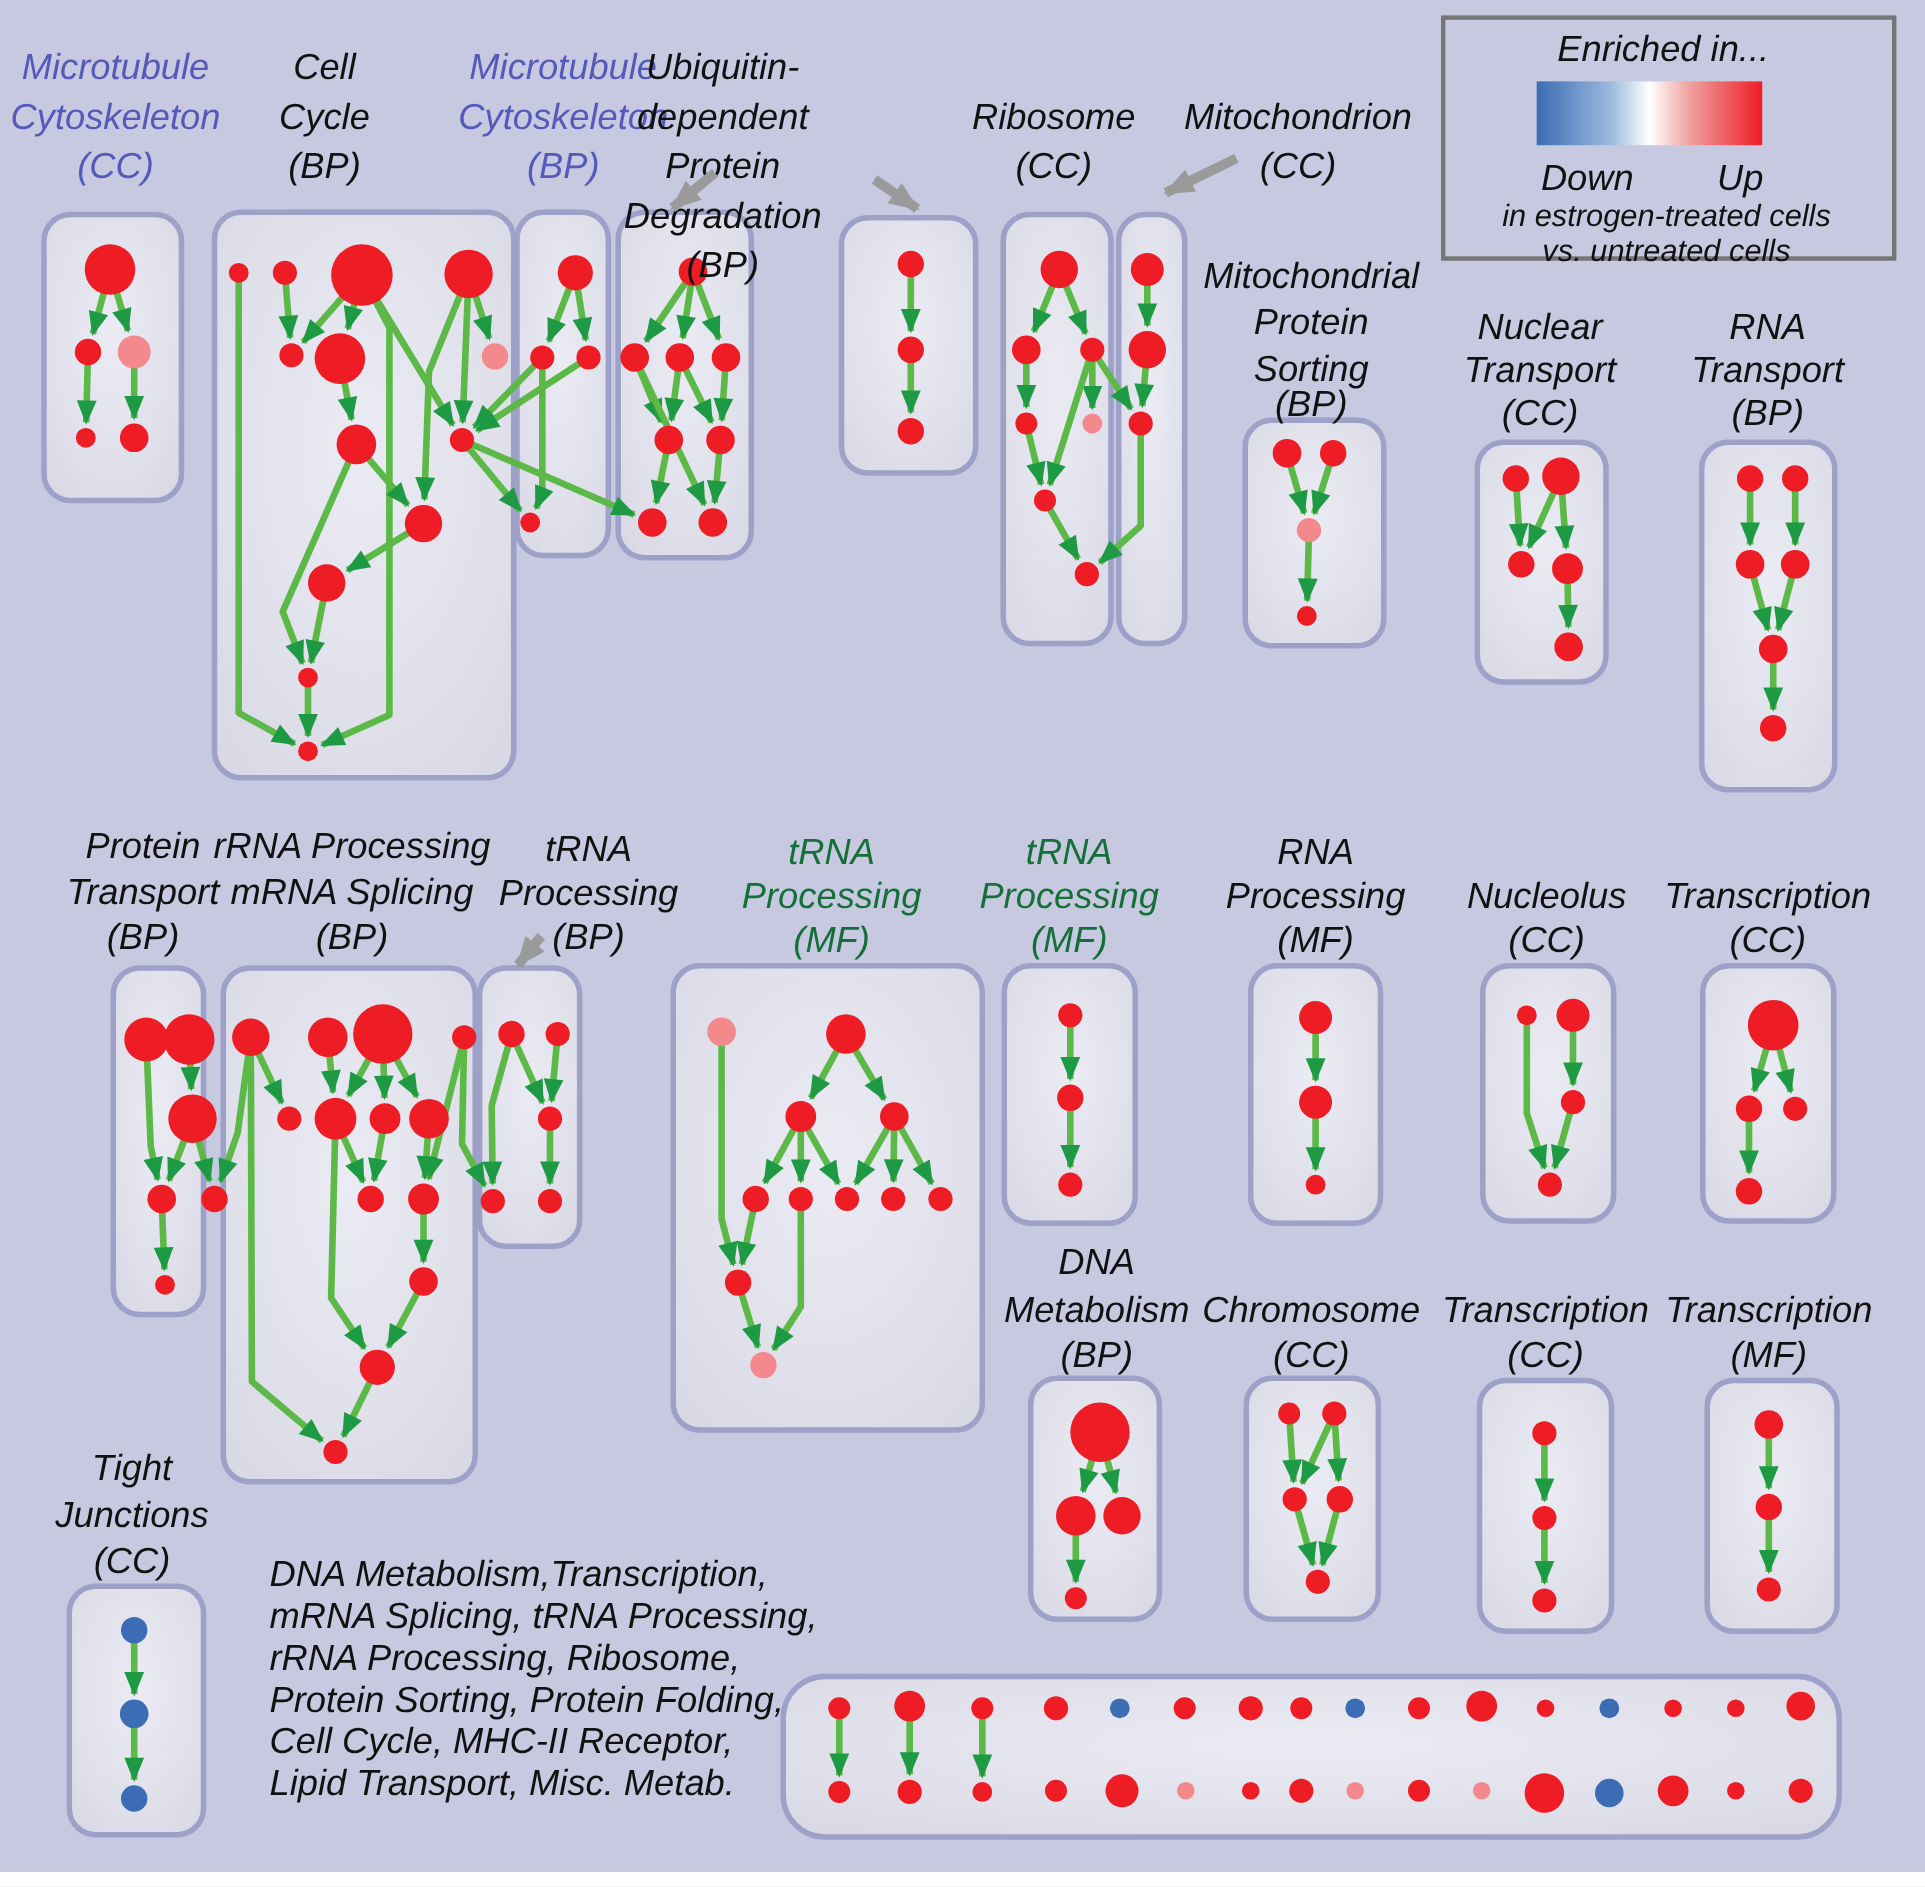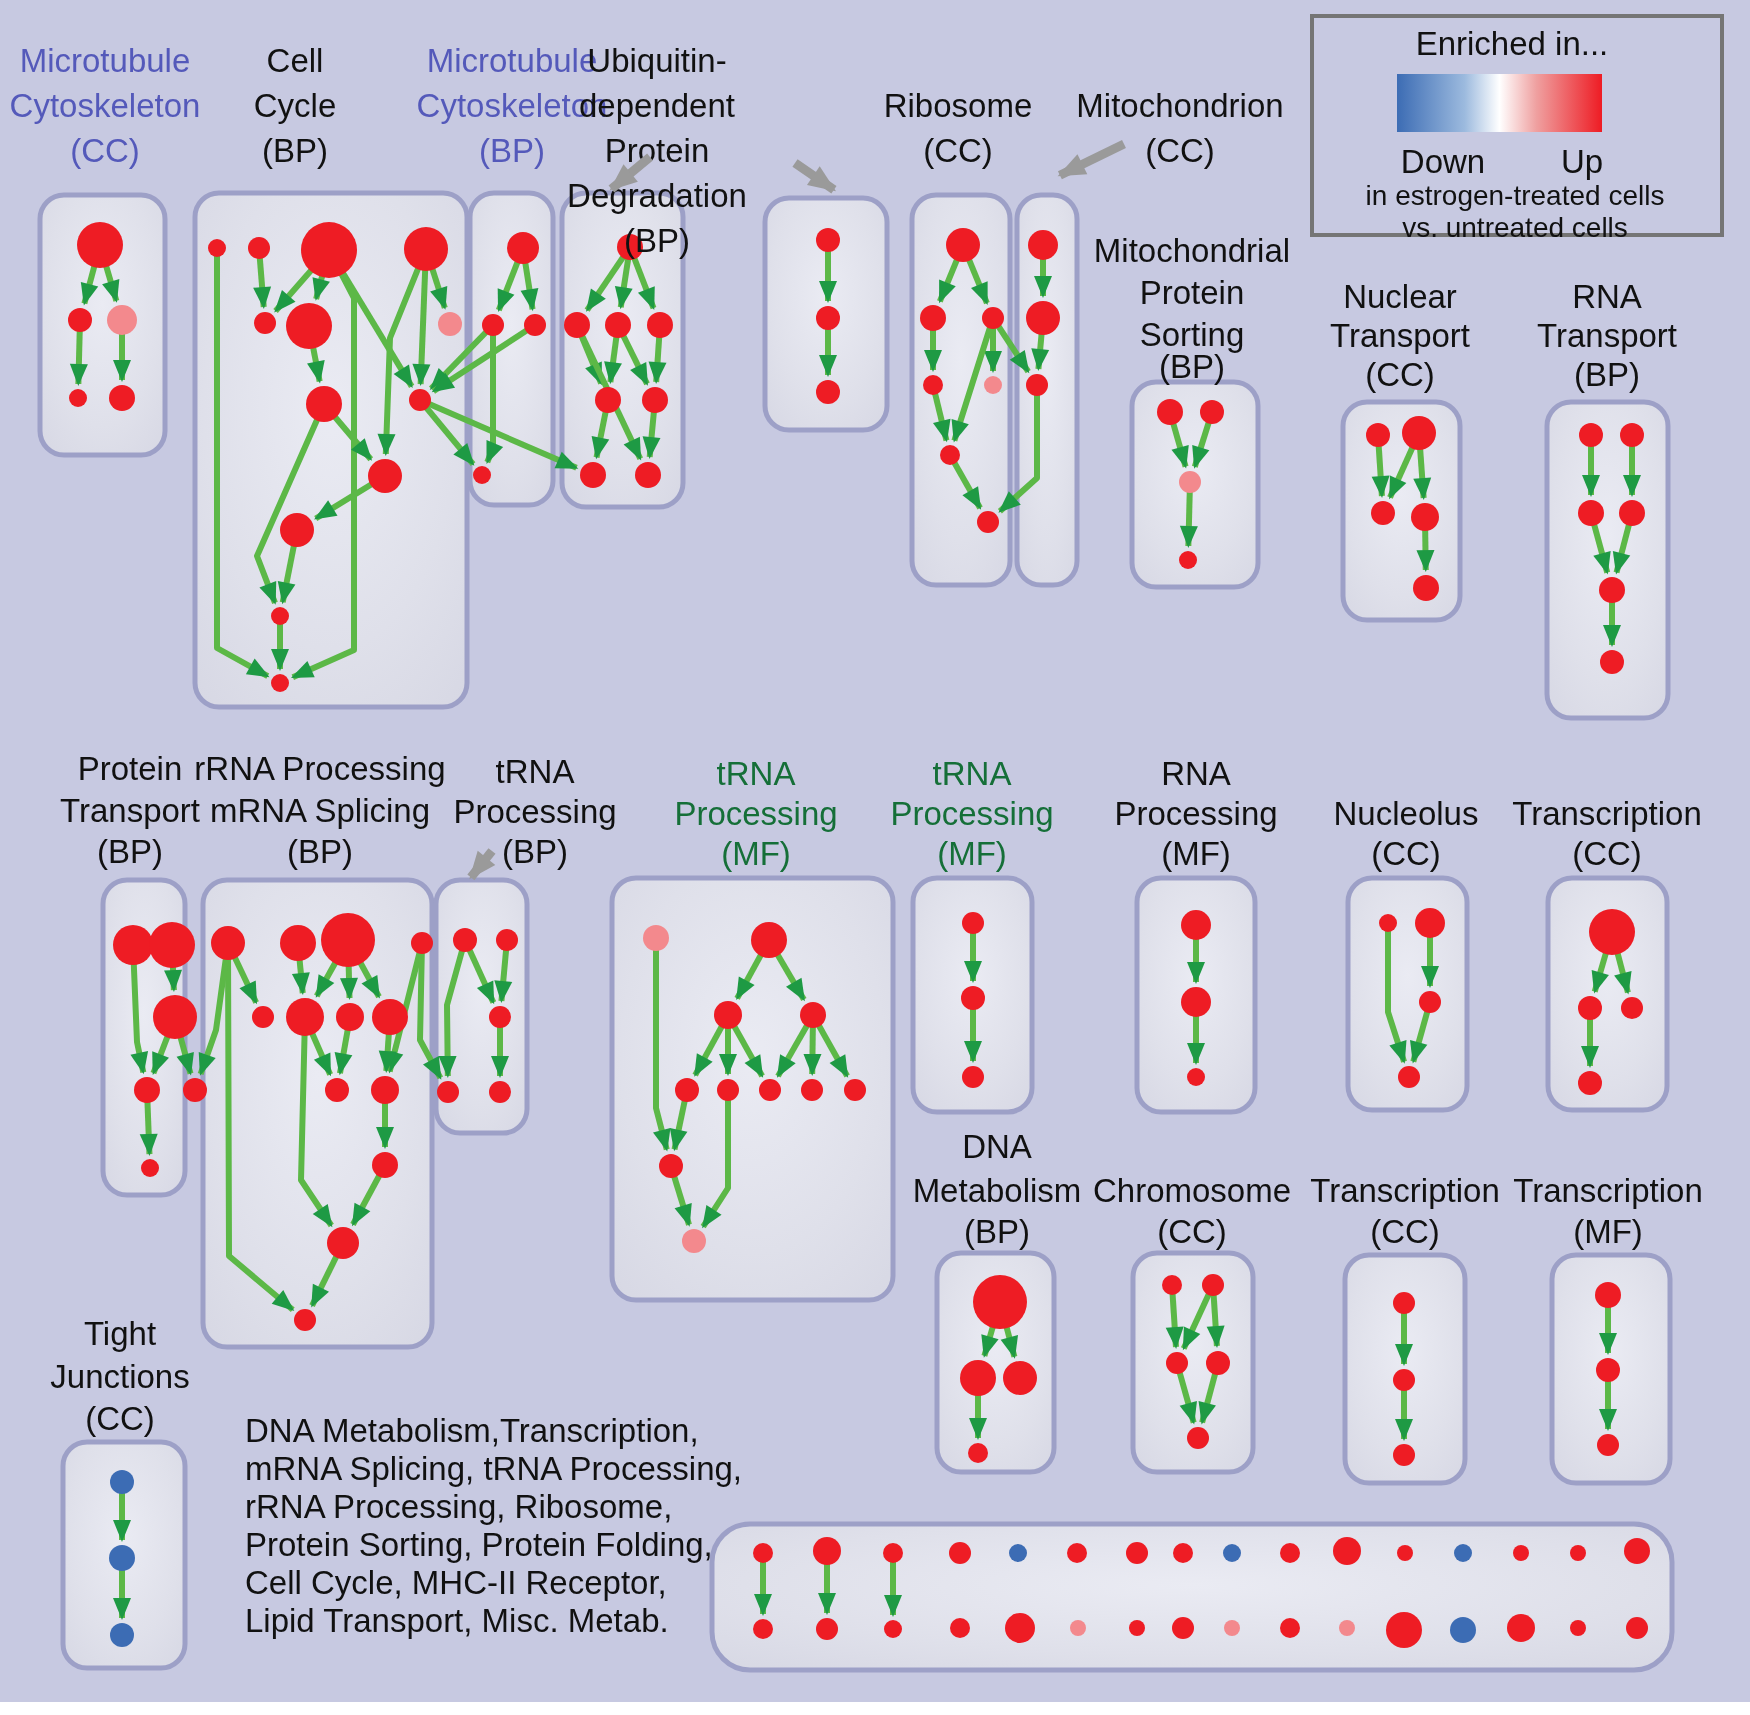--- a/index.html
+++ b/index.html
@@ -1,16 +1,16 @@
 <!DOCTYPE html>
 <html><head>
 <meta charset="utf-8">
 <style>
   html,body{margin:0;padding:0;background:#ffffff;}
-  #stage{position:relative;width:1545px;height:1715px;font-family:"Liberation Sans",sans-serif;}
+  #stage{position:relative;width:1545px;height:1715px;font-family:"Liberation Sans",sans-serif;font-style:italic;}
   svg text{font-family:"Liberation Sans",sans-serif;}
 </style>
 </head>
 <body>
 
 <div id="stage">
   <svg id="figure" xmlns="http://www.w3.org/2000/svg" viewBox="0 0 1750 1715" width="1750" height="1715">
       <defs>
         <radialGradient id="boxGrad" cx="0.5" cy="0.42" r="0.85">
           <stop offset="0" stop-color="#eaebf3"></stop>

